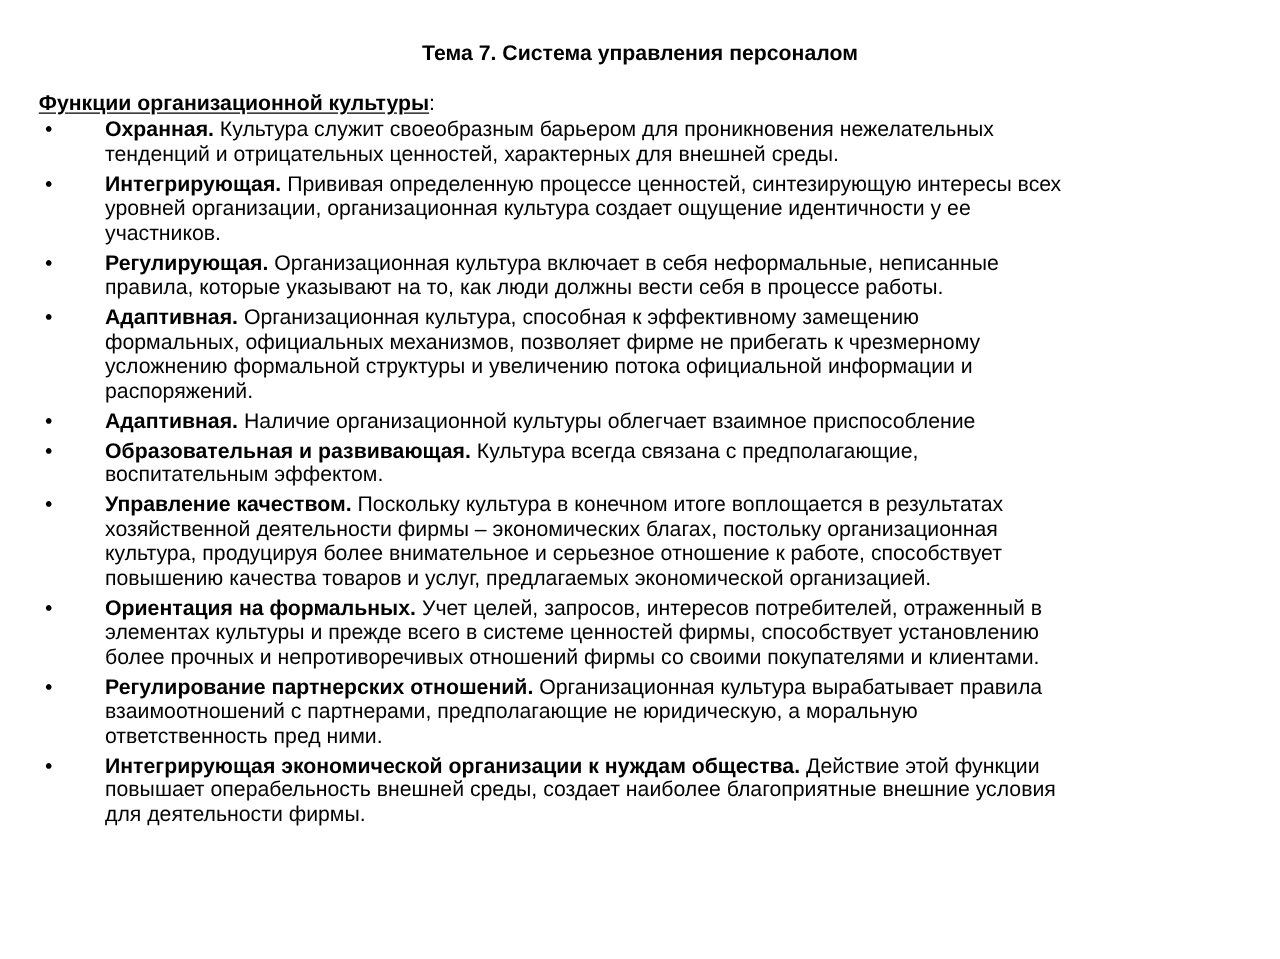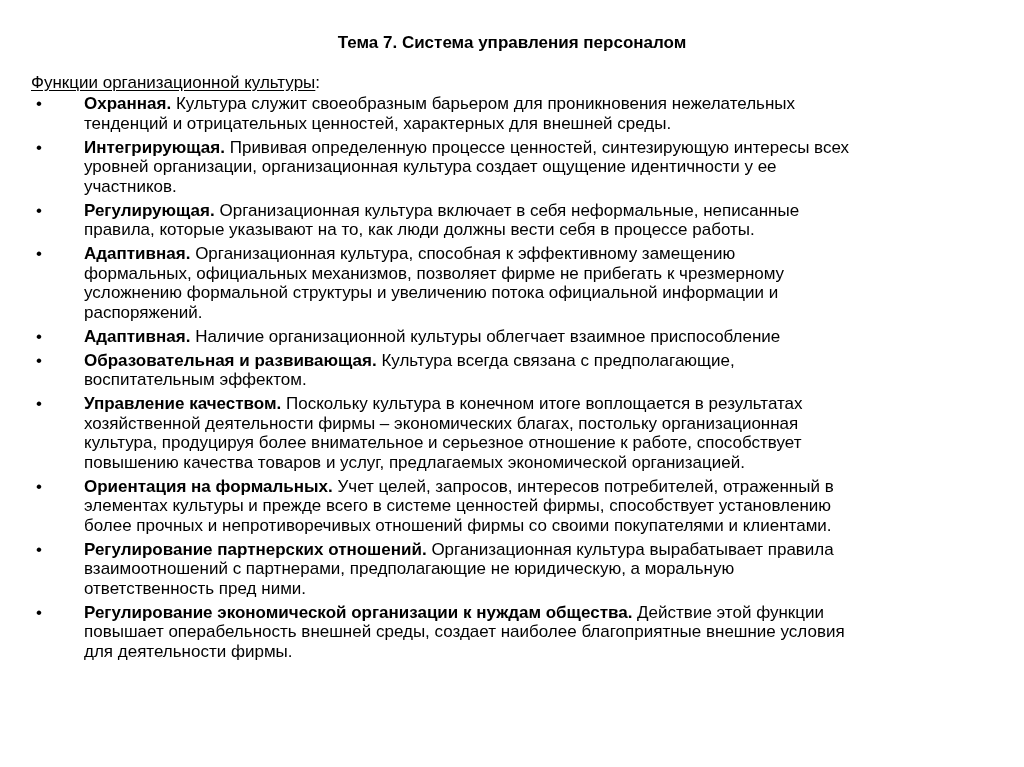--- a/index.html
+++ b/index.html
@@ -30,20 +30,21 @@
     position: absolute;
     left: 31px;
     top: 73px;
     font-size: 17px;
     line-height: 20px;
     margin: 0;
   }
   .section-heading .underlined {
     text-decoration: underline;
     text-underline-offset: 2px;
+    font-weight: bold;
   }
   .func-list {
     position: absolute;
     left: 0;
     top: 94px;
     width: 1024px;
     margin: 0;
     padding: 0;
     list-style: none;
   }
@@ -110,15 +111,15 @@
   <li class="func-item">
     <span class="bullet">•</span>
     <span class="func-text"><span class="func-name">Ориентация на формальных.</span> <span>Учет целей, запросов, интересов потребителей, отраженный в</span><br><span>элементах культуры и прежде всего в системе ценностей фирмы, способствует установлению</span><br><span>более прочных и непротиворечивых отношений фирмы со своими покупателями и клиентами.</span></span>
   </li>
   <li class="func-item">
     <span class="bullet">•</span>
     <span class="func-text"><span class="func-name">Регулирование партнерских отношений.</span> <span>Организационная культура вырабатывает правила</span><br><span>взаимоотношений с партнерами, предполагающие не юридическую, а моральную</span><br><span>ответственность пред ними.</span></span>
   </li>
   <li class="func-item">
     <span class="bullet">•</span>
-    <span class="func-text"><span class="func-name">Регулирование экономической организации к нуждам общества.</span> <span>Действие этой функции</span><br><span>повышает операбельность внешней среды, создает наиболее благоприятные внешние условия</span><br><span>для деятельности фирмы.</span></span>
+    <span class="func-text"><span class="func-name">Интегрирующая экономической организации к нуждам общества.</span> <span>Действие этой функции</span><br><span>повышает операбельность внешней среды, создает наиболее благоприятные внешние условия</span><br><span>для деятельности фирмы.</span></span>
   </li>
 </ul>
 
 </body></html>

